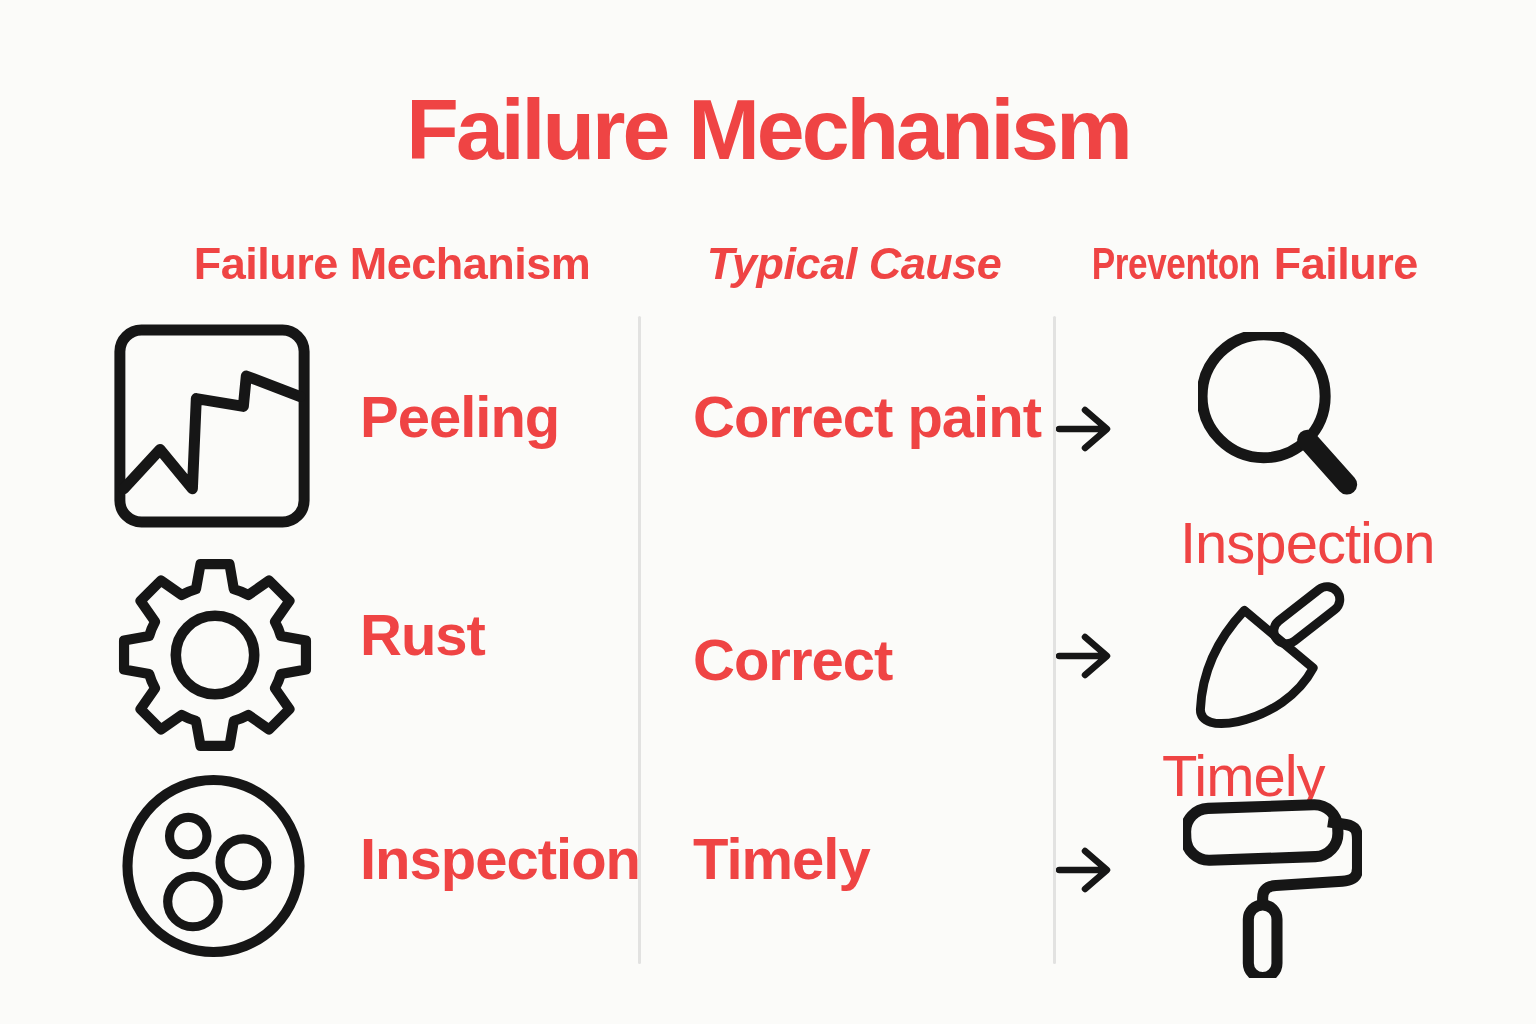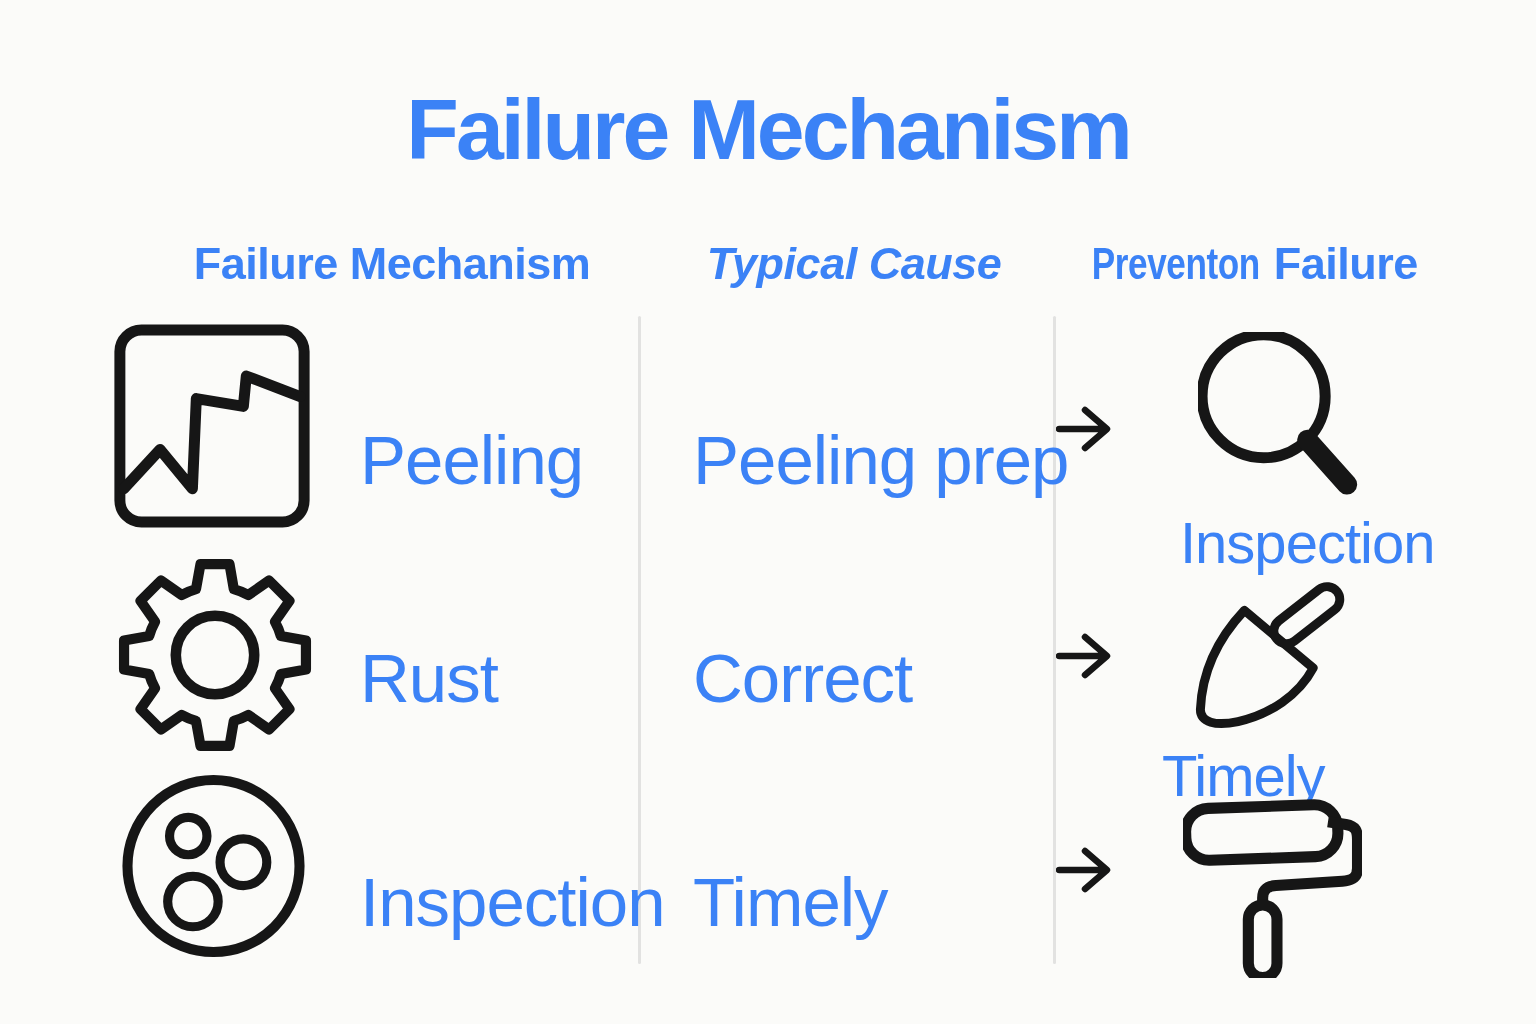--- a/index.html
+++ b/index.html
@@ -1,33 +1,33 @@
 <!DOCTYPE html>
 <html><head>
 <meta charset="utf-8">
 <style>
   html,body{margin:0;padding:0;background:#fbfbf9;}
   #canvas{
     position:relative;width:1536px;height:1024px;background:#fbfbf9;
-    font-family:"Liberation Sans","DejaVu Sans",sans-serif;color:#3b82f6;overflow:hidden;
+    font-family:"Liberation Sans","DejaVu Sans",sans-serif;color:#ef4444;overflow:hidden;
   }
   .title{
     position:absolute;left:0;top:80px;width:100%;text-align:center;
     font-size:86px;font-weight:700;letter-spacing:-3px;
   }
   .hdr{position:absolute;top:238px;font-size:45px;font-weight:700;letter-spacing:-0.5px;text-align:center;white-space:nowrap;}
   #hdr1{left:142px;width:500px;}
   #hdr2{left:654px;width:400px;font-style:italic;}
   #hdr3{left:1044px;width:420px;}
   .narrow{display:inline-block;transform:scaleX(0.78);margin:0 -22px;}
   .vdiv{position:absolute;top:316px;width:3px;height:648px;background:#e2e2e1;border-radius:2px;}
   #vdiv1{left:638px;} #vdiv2{left:1053px;}
-  .body{position:absolute;font-size:69px;letter-spacing:-1px;line-height:57px;font-weight:400;white-space:nowrap;margin-top:44px;}
+  .body{position:absolute;font-size:58px;letter-spacing:-1px;line-height:57px;font-weight:700;white-space:nowrap;}
   #mech1{left:360px;top:388px;} #cause1{left:693px;top:388px;}
-  #mech2{left:360px;top:606px;} #cause2{left:693px;top:606px;}
+  #mech2{left:360px;top:606px;} #cause2{left:693px;top:631px;}
   #mech3{left:360px;top:830px;} #cause3{left:693px;top:830px;}
   .plabel{position:absolute;font-size:58px;letter-spacing:-1px;white-space:nowrap;}
   #plabel1{left:1180px;top:509px;} #plabel2{left:1162px;top:742px;}
   .icon,.arrow{position:absolute;}
   #icon-peeling{left:114px;top:324px;}
   #icon-gear{left:117px;top:557px;}
   #icon-blisters{left:120px;top:774px;}
   #icon-magnifier{left:1198px;top:332px;}
   #icon-trowel{left:1185px;top:572px;}
   #icon-roller{left:1183px;top:798px;}
@@ -50,21 +50,21 @@
   <div class="vdiv" id="vdiv2"></div>
 
   <svg class="icon" id="icon-peeling" width="196" height="204" viewBox="0 0 100 104">
     <rect x="3" y="3" width="94" height="98" rx="11" fill="none" stroke-width="5.6"></rect>
     <polyline points="5,84 23.5,64 40,84 42,38 66,42 67.5,26.5 95,37" fill="none" stroke-width="5.6" stroke-linejoin="round" stroke-linecap="round"></polyline>
   </svg>
   <div class="body" id="mech1">
     <div>Peeling</div>
   </div>
   <div class="body" id="cause1">
-    <div>Peeling prep</div>
+    <div>Correct paint</div>
   </div>
   <svg class="arrow" id="arrow1" width="58" height="48" viewBox="0 0 58 48">
     <path d="M3,24 H45 M29,5 L51,24 L29,43" fill="none" stroke-width="6.5" stroke-linecap="round" stroke-linejoin="round"></path>
   </svg>
   <svg class="icon" id="icon-magnifier" width="162" height="164" viewBox="0 0 100 101">
     <circle cx="40.5" cy="39.5" r="38" fill="none" stroke-width="6.8"></circle>
     <line x1="67.5" y1="66.5" x2="92" y2="94" stroke-width="12.5" stroke-linecap="round"></line>
   </svg>
   <div class="plabel" id="plabel1">Inspection</div>
 

